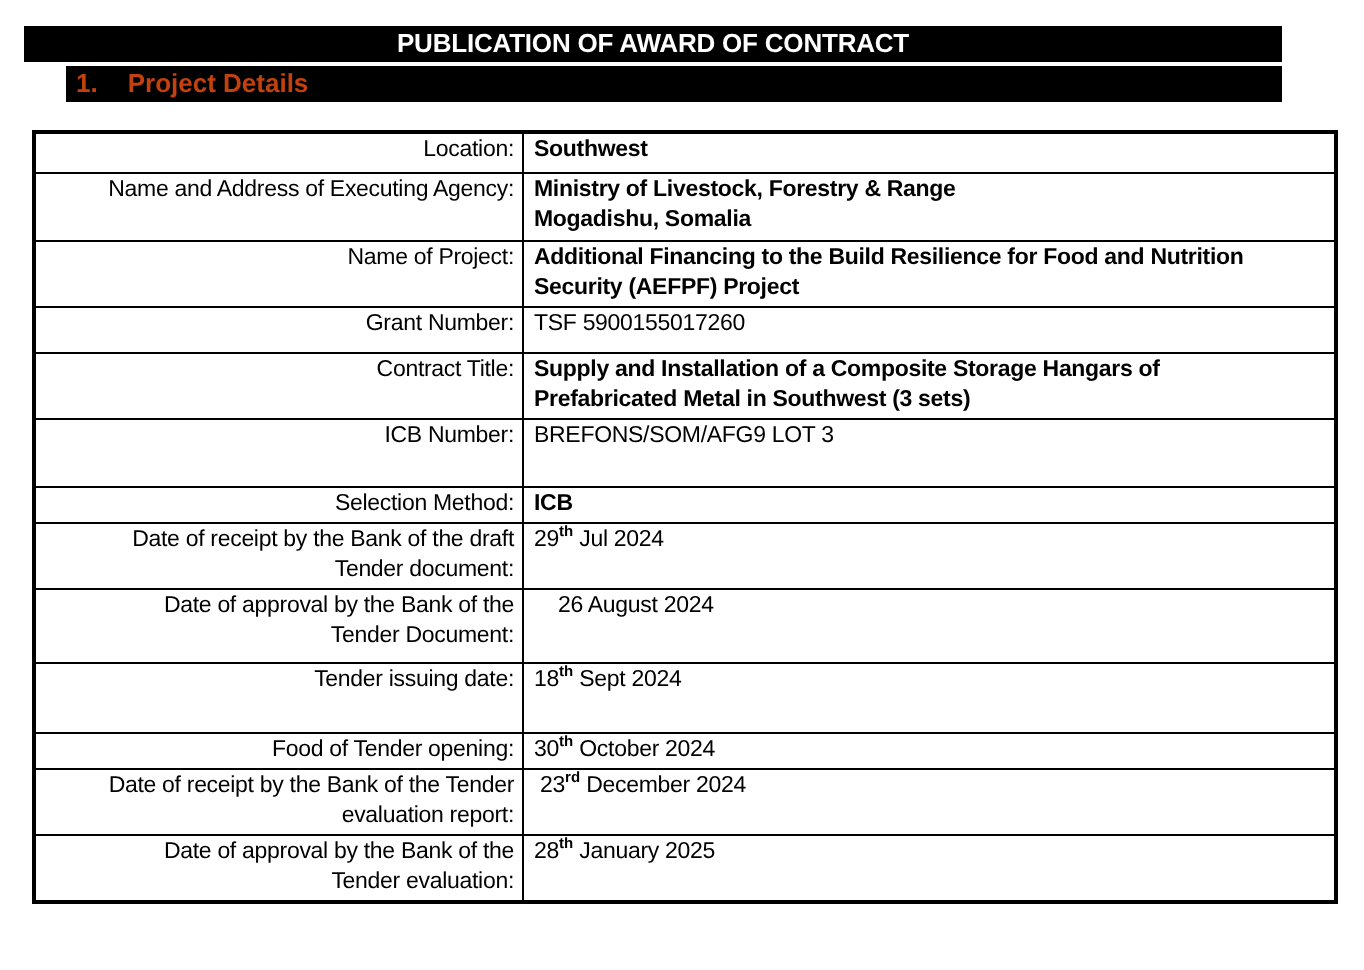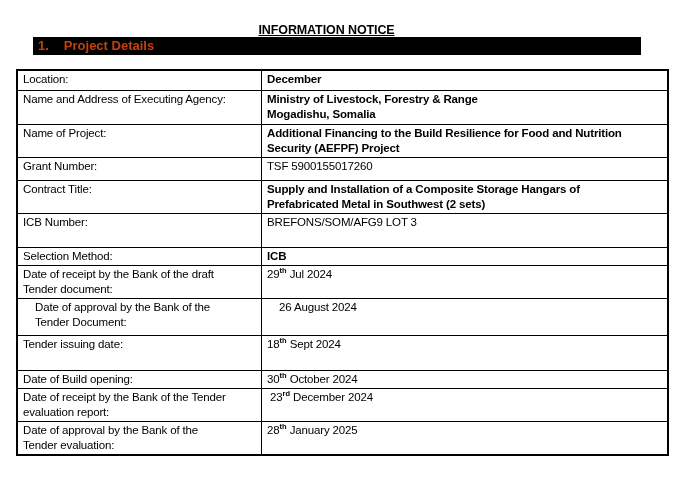--- a/index.html
+++ b/index.html
@@ -68,21 +68,21 @@
   table.details td {
     border: 1px solid #000000;
     vertical-align: top;
     font-size: 11.5px;
     line-height: 15px;
     letter-spacing: -0.15px;
     padding: 1px 4px 1px 5px;
     white-space: pre-wrap;
     overflow: hidden;
   }
-  td.label-cell { width: 234px; }
+  td.label-cell { width: 234px; text-align: right; }
   td.value-cell.bold { font-weight: bold; }
   sup {
     font-size: 7.5px;
     line-height: 0;
     vertical-align: super;
     letter-spacing: 0;
     font-weight: bold;
   }
   
   tbody tr:nth-child(1)  td { height: 17px; }
@@ -99,53 +99,53 @@
   tbody tr:nth-child(12) td { height: 15px; }
   tbody tr:nth-child(13) td { height: 18px; }
   tbody tr:nth-child(14) td { height: 31px; margin-left: 18px; }
   tbody tr:nth-child(15) td { height: 30px; }
 </style>
 </head>
 <body>
 
 <div class="page">
 
+  <div class="title-bar">
+    <span>PUBLICATION OF AWARD OF CONTRACT</span>
+  </div>
 
-  <div class="subtitle-wrap">
-    <span class="subtitle-text">INFORMATION NOTICE</span>
-  </div>
 
   <div class="section-bar">
     <span class="section-number">1.</span><span>Project Details</span>
   </div>
 
   <table class="details">
     <tbody>
         <tr>
           <td class="label-cell">Location:</td>
-          <td class="value-cell bold">December</td>
+          <td class="value-cell bold">Southwest</td>
         </tr>
         <tr>
           <td class="label-cell">Name and Address of Executing Agency:</td>
           <td class="value-cell bold">Ministry of Livestock, Forestry &amp; Range
 Mogadishu, Somalia</td>
         </tr>
         <tr>
           <td class="label-cell">Name of Project:</td>
           <td class="value-cell bold">Additional Financing to the Build Resilience for Food and Nutrition
 Security (AEFPF) Project</td>
         </tr>
         <tr>
           <td class="label-cell">Grant Number:</td>
           <td class="value-cell">TSF 5900155017260</td>
         </tr>
         <tr>
           <td class="label-cell">Contract Title:</td>
           <td class="value-cell bold">Supply and Installation of a Composite Storage Hangars of
-Prefabricated Metal in Southwest (2 sets)</td>
+Prefabricated Metal in Southwest (3 sets)</td>
         </tr>
         <tr>
           <td class="label-cell">ICB Number:</td>
           <td class="value-cell">BREFONS/SOM/AFG9 LOT 3</td>
         </tr>
         <tr>
           <td class="label-cell">Selection Method:</td>
           <td class="value-cell bold">ICB</td>
         </tr>
         <tr>
@@ -156,21 +156,21 @@
         <tr>
           <td class="label-cell">Date of approval by the Bank of the
 Tender Document:</td>
           <td class="value-cell">26 August 2024</td>
         </tr>
         <tr>
           <td class="label-cell">Tender issuing date:</td>
           <td class="value-cell">18<sup>th</sup> Sept 2024</td>
         </tr>
         <tr>
-          <td class="label-cell">Date of Build opening:</td>
+          <td class="label-cell">Food of Tender opening:</td>
           <td class="value-cell">30<sup>th</sup> October 2024</td>
         </tr>
         <tr>
           <td class="label-cell">Date of receipt by the Bank of the Tender
 evaluation report:</td>
           <td class="value-cell"> 23<sup>rd</sup> December 2024</td>
         </tr>
         <tr>
           <td class="label-cell">Date of approval by the Bank of the
 Tender evaluation:</td>

